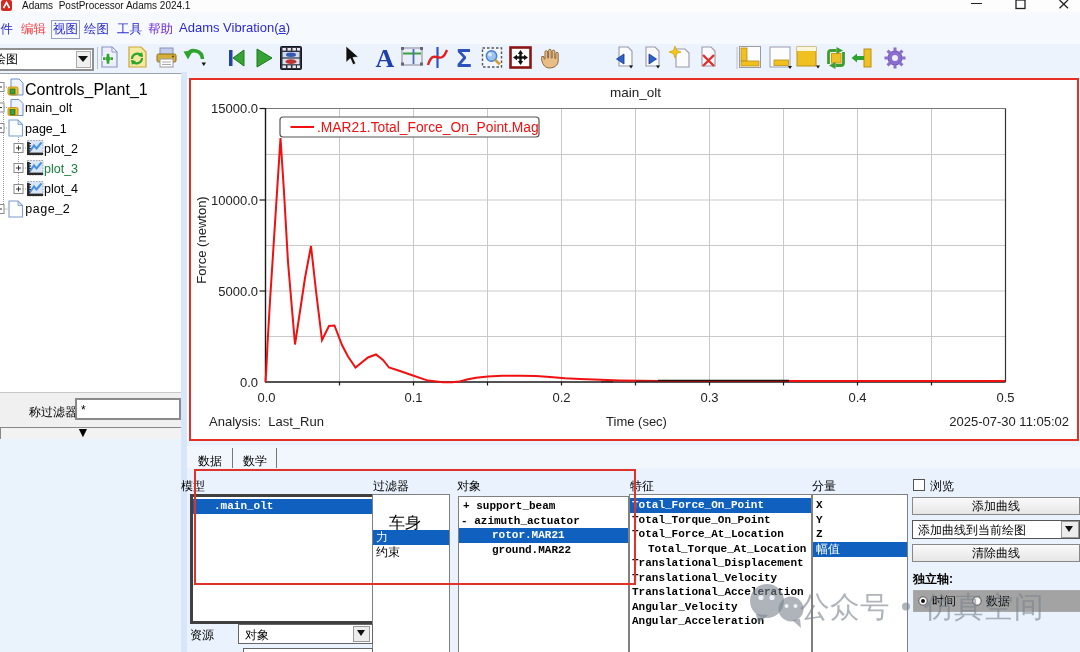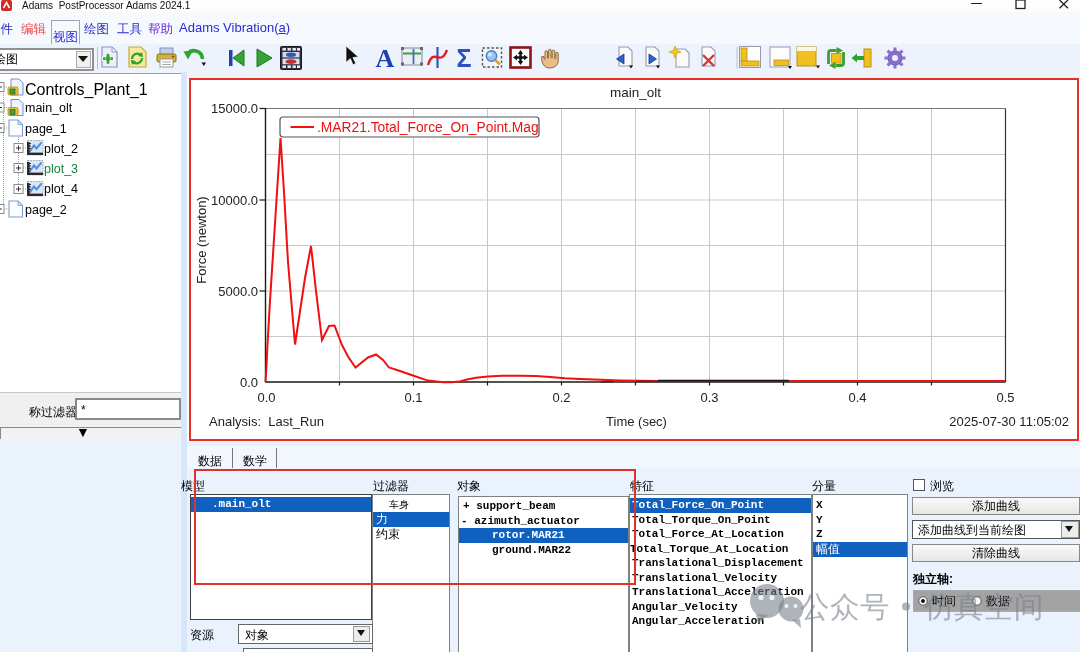--- a/index.html
+++ b/index.html
@@ -22,21 +22,21 @@
       <rect x="1" y="1" width="9" height="8.5" fill="none" stroke="#222" stroke-width="1.3"></rect>
     </svg>
   <svg class="abs" style="left:1058px;top:-1px" width="12" height="11">
       <path d="M1.5 1 L10 9.2 M10 1 L1.5 9.2" stroke="#222" stroke-width="1.3"></path>
     </svg>
 </div>
 
 <div class="abs" style="left:0;top:12px;width:1080px;height:32px;background:#f6f9fe;">
   <div class="abs" style="left:-12px;top:9px;font-size:12.5px;color:#2a2ace;">文件</div>
   <div class="abs" style="left:21px;top:9px;font-size:12.5px;color:#ef4444;">编辑</div>
-  <div class="abs" style="left:51px;top:8px;font-size:12.5px;color:#2a2ace;border:1px solid #9aa4c0;padding:8px 1px;">视图</div>
+  <div class="abs" style="left:51px;top:8px;font-size:12.5px;color:#2a2ace;border:1px solid #9aa4c0;padding:0 1px;">视图</div>
   <div class="abs" style="left:84px;top:9px;font-size:12.5px;color:#2a2ace;">绘图</div>
   <div class="abs" style="left:117px;top:9px;font-size:12.5px;color:#2a2ace;">工具</div>
   <div class="abs" style="left:148px;top:9px;font-size:12.5px;color:#6d28d9;">帮助</div>
   <div class="abs" style="left:179px;top:8px;font-size:13px;color:#2a2ace;">Adams Vibration(<span style="text-decoration:underline;">a</span>)</div>
 </div>
 
 <div class="abs" style="left:0;top:44px;width:1080px;height:28px;background:#edf3fc;border-bottom:1px solid #a9b4c4;">
 
   <div class="abs" style="left:-8px;top:4px;width:98px;height:19px;background:#fff;border:2px solid #909090;"></div>
   <div class="abs" style="left:-6px;top:7px;font-size:12px;">绘图</div>
@@ -304,21 +304,21 @@
       <path d="M0 3.5 h4 M0 6 h4 M0 8.5 h4 M0 11 h4" stroke="#2a2a2a" stroke-width="1"></path>
       <path d="M3.5 10.5 L7 5.5 L9.5 8.5 L14.5 2.5" stroke="#4a90e0" stroke-width="2" fill="none"></path>
     </g>
   </svg>
   <div class="abs" style="left:25px;top:80.5px;font-size:16px;color:#000;">Controls_Plant_1</div>
   <div class="abs" style="left:25px;top:101px;font-size:12.5px;color:#000;">main_olt</div>
   <div class="abs" style="left:25px;top:121.5px;font-size:12.5px;color:#000;">page_1</div>
   <div class="abs" style="left:44px;top:141.5px;font-size:12.5px;color:#000;">plot_2</div>
   <div class="abs" style="left:44px;top:162px;font-size:12.5px;color:#15803d;">plot_3</div>
   <div class="abs" style="left:44px;top:182px;font-size:12.5px;color:#000;">plot_4</div>
-  <div class="abs" style="left:25px;top:202.5px;font-size:12.5px;color:#000;">page_2</div>
+  <div class="abs" style="left:25px;top:202.5px;font-size:12.5px;color:#000;font-family:Liberation Mono, monospace;">page_2</div>
 </div>
 
 <div class="abs" style="left:0;top:392px;width:181px;height:35px;background:#f0f0f0;border-top:1px solid #c8c8c8;">
   <div class="abs" style="left:2px;top:11px;font-size:12px;margin-left:27px;">称过滤器</div>
   <div class="abs" style="left:75px;top:5px;width:102px;height:18px;background:#fff;border:2px solid #8a8a8a;"></div>
   <div class="abs" style="left:81px;top:10px;font-size:12px;">*</div>
 </div>
 <div class="abs" style="left:0;top:427px;width:180px;height:11px;background:#f2f2f2;border:1px solid #888;">
   <div class="abs" style="left:75px;top:-4px;font-size:14px;color:#000;">▼</div>
 </div>
@@ -413,42 +413,42 @@
   <div class="abs" style="left:276px;top:448px;width:1px;height:20px;background:#777;"></div>
   <div class="abs" style="left:198px;top:453px;font-size:12px;">数据</div>
   <div class="abs" style="left:243px;top:453px;font-size:12px;">数学</div>
 
   <div class="abs cn" style="left:181px;top:478px;">模型</div>
   <div class="abs cn" style="left:373px;top:478px;">过滤器</div>
   <div class="abs cn" style="left:457px;top:478px;">对象</div>
   <div class="abs cn" style="left:630px;top:478px;">特征</div>
   <div class="abs cn" style="left:812px;top:478px;">分量</div>
 
-  <div class="abs" style="left:190px;top:494px;width:180px;height:124px;background:#fff;border:1px solid #404040;">
+  <div class="abs" style="left:190px;top:494px;width:180px;height:124px;background:#fff;border:3px solid #404040;">
     <div style="margin-top:2px;height:15px;background:#1060c0;color:#fff;font-family:'Liberation Mono',monospace;font-weight:bold;font-size:11px;line-height:15px;padding-left:21px;">.main_olt</div>
   </div>
 
   <div class="abs" style="left:372px;top:494px;width:76px;height:158px;background:#fff;border:1px solid #808080;border-bottom:none;">
-    <div style="margin-top:2px;height:15px;font-size:10px;line-height:15px;padding-left:16px;">车身</div>
+    <div style="margin-top:20px;height:15px;font-size:16px;line-height:15px;padding-left:16px;">车身</div>
     <div style="height:15px;background:#1060c0;color:#fff;font-size:12px;line-height:15px;padding-left:3px;">力</div>
     <div style="height:15px;font-size:12px;line-height:15px;padding-left:3px;">约束</div>
   </div>
 
   <div class="abs" style="left:458px;top:496px;width:169px;height:156px;background:#fff;border:1px solid #808080;border-bottom:none;font-family:'Liberation Mono',monospace;font-weight:bold;font-size:11px;">
     <div style="margin-top:2px;height:14.5px;line-height:14.5px;padding-left:4px;">+ support_beam</div>
     <div style="height:14.5px;line-height:14.5px;padding-left:2px;">- azimuth_actuator</div>
     <div style="height:14.5px;line-height:14.5px;padding-left:33px;background:#1060c0;color:#fff;">rotor.MAR21</div>
     <div style="height:14.5px;line-height:14.5px;padding-left:33px;">ground.MAR22</div>
   </div>
 
   <div class="abs" style="left:629px;top:494px;width:181px;height:158px;background:#fff;border:1px solid #808080;border-bottom:none;font-family:'Liberation Mono',monospace;font-weight:bold;font-size:11px;">
     <div style="margin-top:3px;height:14.5px;line-height:14.5px;padding-left:2px;background:#1060c0;color:#fff;">Total_Force_On_Point</div>
     <div style="height:14.5px;line-height:14.5px;padding-left:2px;">Total_Torque_On_Point</div>
     <div style="height:14.5px;line-height:14.5px;padding-left:2px;">Total_Force_At_Location</div>
-    <div style="height:14.5px;line-height:14.5px;padding-left:0;">Total_Torque_At_Location</div>
+    <div style="height:14.5px;line-height:14.5px;padding-left:18px;">Total_Torque_At_Location</div>
     <div style="height:14.5px;line-height:14.5px;padding-left:2px;">Translational_Displacement</div>
     <div style="height:14.5px;line-height:14.5px;padding-left:2px;">Translational_Velocity</div>
     <div style="height:14.5px;line-height:14.5px;padding-left:2px;">Translational_Acceleration</div>
     <div style="height:14.5px;line-height:14.5px;padding-left:2px;">Angular_Velocity</div>
     <div style="height:14.5px;line-height:14.5px;padding-left:2px;">Angular_Acceleration</div>
   </div>
 
   <div class="abs" style="left:812px;top:494px;width:94px;height:158px;background:#fff;border:1px solid #808080;border-bottom:none;font-family:'Liberation Mono',monospace;font-weight:bold;font-size:11px;">
     <div style="margin-top:3px;height:14.5px;line-height:14.5px;padding-left:3px;">X</div>
     <div style="height:14.5px;line-height:14.5px;padding-left:3px;">Y</div>

